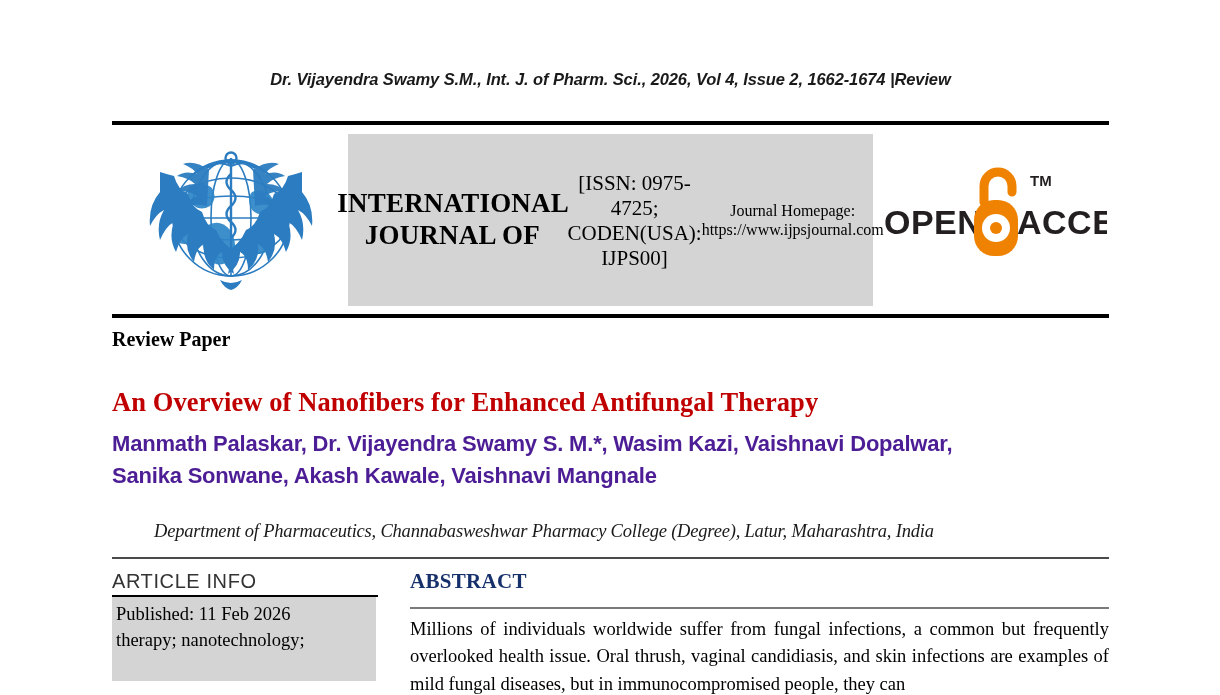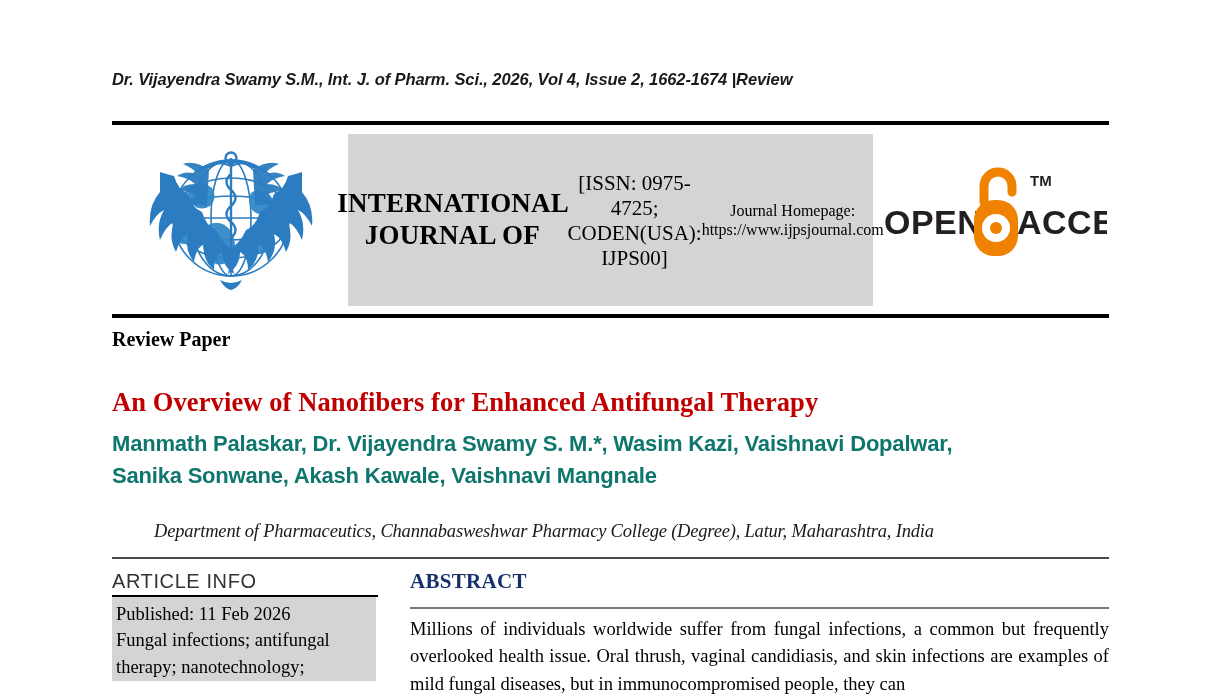--- a/index.html
+++ b/index.html
@@ -22,21 +22,21 @@
     width: 1220px;
     height: 695px;
   }
 
   
   .running-head {
     position: absolute;
     left: 112px;
     top: 70px;
     width: 997px;
-    text-align: left;
+    text-align: center;
     font-family: "Liberation Sans", sans-serif;
     font-style: italic;
     font-weight: 600;
     font-size: 16.5px;
     letter-spacing: -0.1px;
     color: #1a1a1a;
     white-space: nowrap;
   }
 
   
@@ -145,21 +145,21 @@
 
   .authors {
     position: absolute;
     left: 112px;
     top: 428px;
     width: 890px;
     font-family: "Liberation Sans", sans-serif;
     font-weight: bold;
     font-size: 22px;
     line-height: 1.47;
-    color: #0f766e;
+    color: #4c1d95;
     letter-spacing: -0.2px;
   }
 
   .affiliation {
     position: absolute;
     left: 112px;
     top: 521px;
     width: 997px;
     font-family: "Liberation Serif", serif;
     font-style: italic;
@@ -315,21 +315,20 @@
 
   <div class="affiliation">Department of Pharmaceutics, Channabasweshwar Pharmacy College (Degree), Latur, Maharashtra, India</div>
 
   <div class="rule-thin-full"></div>
 
   <div class="col-info">
     <div class="info-heading">ARTICLE INFO</div>
     <div class="info-rule"></div>
     <div class="info-box">
       <div class="info-line">Published:  11 Feb 2026</div>
-      <div class="info-line">Fungal infections; antifungal</div>
       <div class="info-line">therapy; nanotechnology;</div>
     </div>
   </div>
 
   <div class="col-abstract">
     <div class="abstract-heading">ABSTRACT</div>
     <div class="abstract-rule"></div>
     <div class="abstract-body">Millions of individuals worldwide suffer from fungal infections, a common but frequently overlooked health issue. Oral thrush, vaginal candidiasis, and skin infections are examples of mild fungal diseases, but in immunocompromised people, they can</div>
   </div>
 

